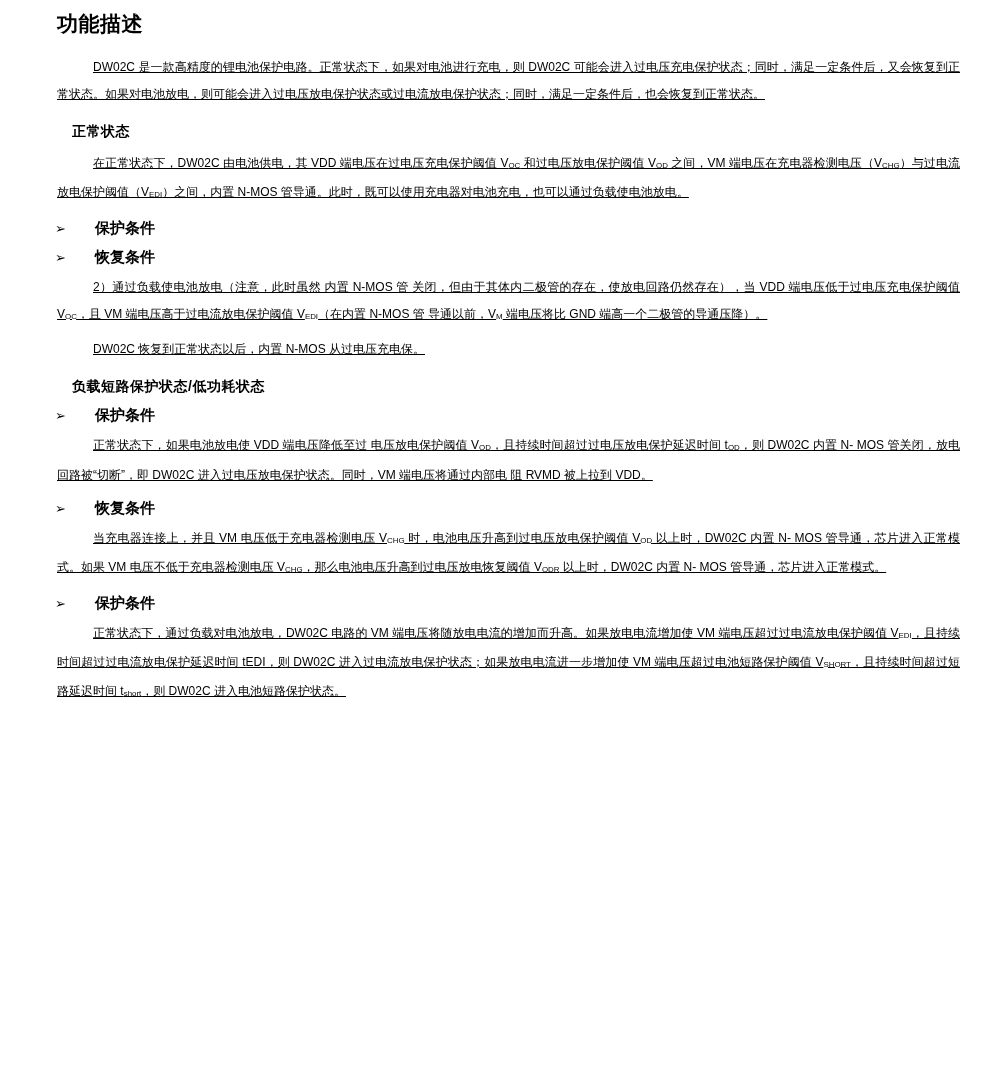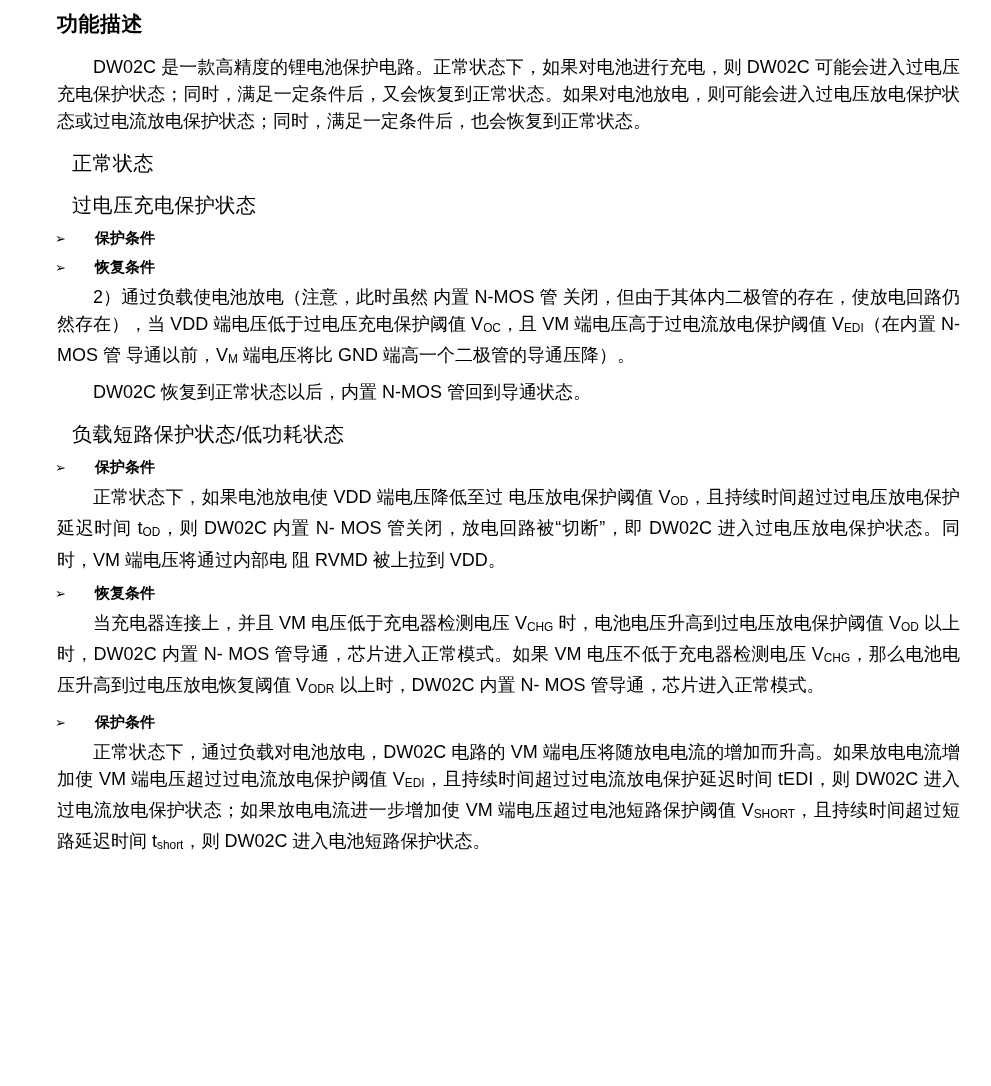--- a/index.html
+++ b/index.html
@@ -14,74 +14,75 @@
     box-sizing: border-box;
     padding-top: 8px;
   }
   .doc-title {
     font-size: 21px;
     font-weight: bold;
     margin: 2px 31px 16px 57px;
     letter-spacing: 0.5px;
   }
   .section-heading {
-    font-size: 20px;
-    font-weight: normal;
+    font-size: 14px;
+    font-weight: bold;
     margin: 15px 31px 9px 72px;
     letter-spacing: 0.5px;
   }
   .sub-heading {
     display: flex;
     align-items: baseline;
     font-size: 15px;
     font-weight: bold;
     margin: 10px 31px 7px 0;
     padding-left: 55px;
   }
   .sub-heading .arrow {
     font-weight: normal;
     font-size: 13px;
     width: 40px;
     flex: 0 0 40px;
   }
   .para {
-    font-size: 18px;
+    font-size: 12px;
     line-height: 27px;
     text-align: justify;
     margin: 0 31px 6px 57px;
     text-indent: 36px;
+    text-decoration: underline;
   }
   .subscript {
     font-size: 0.66em;
     vertical-align: -0.18em;
     letter-spacing: 0;
   }
 </style>
 </head>
 <body>
 
 <div class="page">
   <h1 class="doc-title">功能描述</h1>
   <p class="para">DW02C 是一款高精度的锂电池保护电路。正常状态下，如果对电池进行充电，则 DW02C 可能会进入过电压充电保护状态；同时，满足一定条件后，又会恢复到正常状态。如果对电池放电，则可能会进入过电压放电保护状态或过电流放电保护状态；同时，满足一定条件后，也会恢复到正常状态。</p>
   <div>
       <section>
         <h2 class="section-heading">正常状态</h2>
+        <p class="para">在正常状态下，DW02C 由电池供电，其 VDD 端电压在过电压充电保护阈值 V<span class="subscript">OC</span> 和过电压放电保护阈值 V<span class="subscript">OD</span> 之间，VM 端电压在充电器检测电压（V<span class="subscript">CHG</span>）与过电流放电保护阈值（V<span class="subscript">EDI</span>）之间，内置 N-MOS 管导通。此时，既可以使用充电器对电池充电，也可以通过负载使电池放电。</p>
       </section>
       <section>
-        <h2 class="section-heading">过电压充电保护状态</h2>
         <div class="sub-heading">
           <span class="arrow">➢</span>
           <span>保护条件</span>
         </div>
         <div class="sub-heading">
           <span class="arrow">➢</span>
           <span>恢复条件</span>
         </div>
         <p class="para">2）通过负载使电池放电（注意，此时虽然 内置 N-MOS 管 关闭，但由于其体内二极管的存在，使放电回路仍然存在），当 VDD 端电压低于过电压充电保护阈值 V<span class="subscript">OC</span>，且 VM 端电压高于过电流放电保护阈值 V<span class="subscript">EDI</span>（在内置 N-MOS 管 导通以前，V<span class="subscript">M</span> 端电压将比 GND 端高一个二极管的导通压降）。</p>
-        <p class="para">DW02C 恢复到正常状态以后，内置 N-MOS 管回到导通状态。</p>
+        <p class="para">DW02C 恢复到正常状态以后，内置 N-MOS 从过电压充电保。</p>
       </section>
       <section>
         <h2 class="section-heading">负载短路保护状态/低功耗状态</h2>
         <div class="sub-heading">
           <span class="arrow">➢</span>
           <span>保护条件</span>
         </div>
         <p class="para">正常状态下，如果电池放电使 VDD 端电压降低至过 电压放电保护阈值 V<span class="subscript">OD</span>，且持续时间超过过电压放电保护延迟时间 t<span class="subscript">OD</span>，则 DW02C  内置 N- MOS 管关闭，放电回路被“切断”，即 DW02C 进入过电压放电保护状态。同时，VM 端电压将通过内部电 阻 RVMD 被上拉到 VDD。</p>
         <div class="sub-heading">
           <span class="arrow">➢</span>

